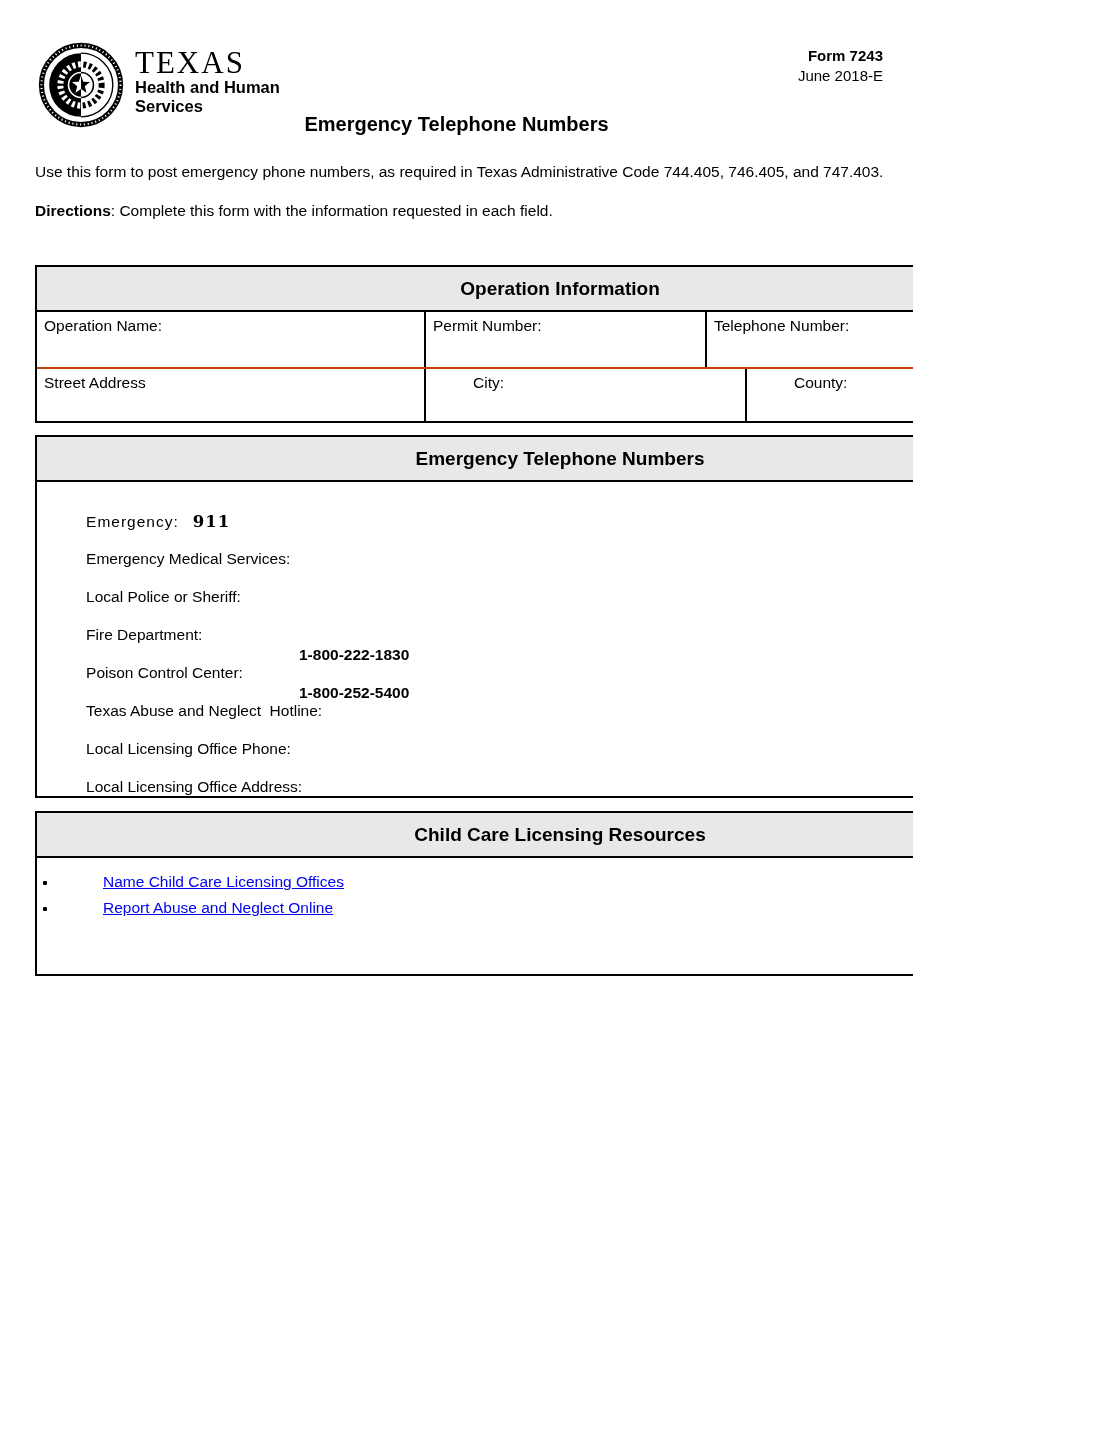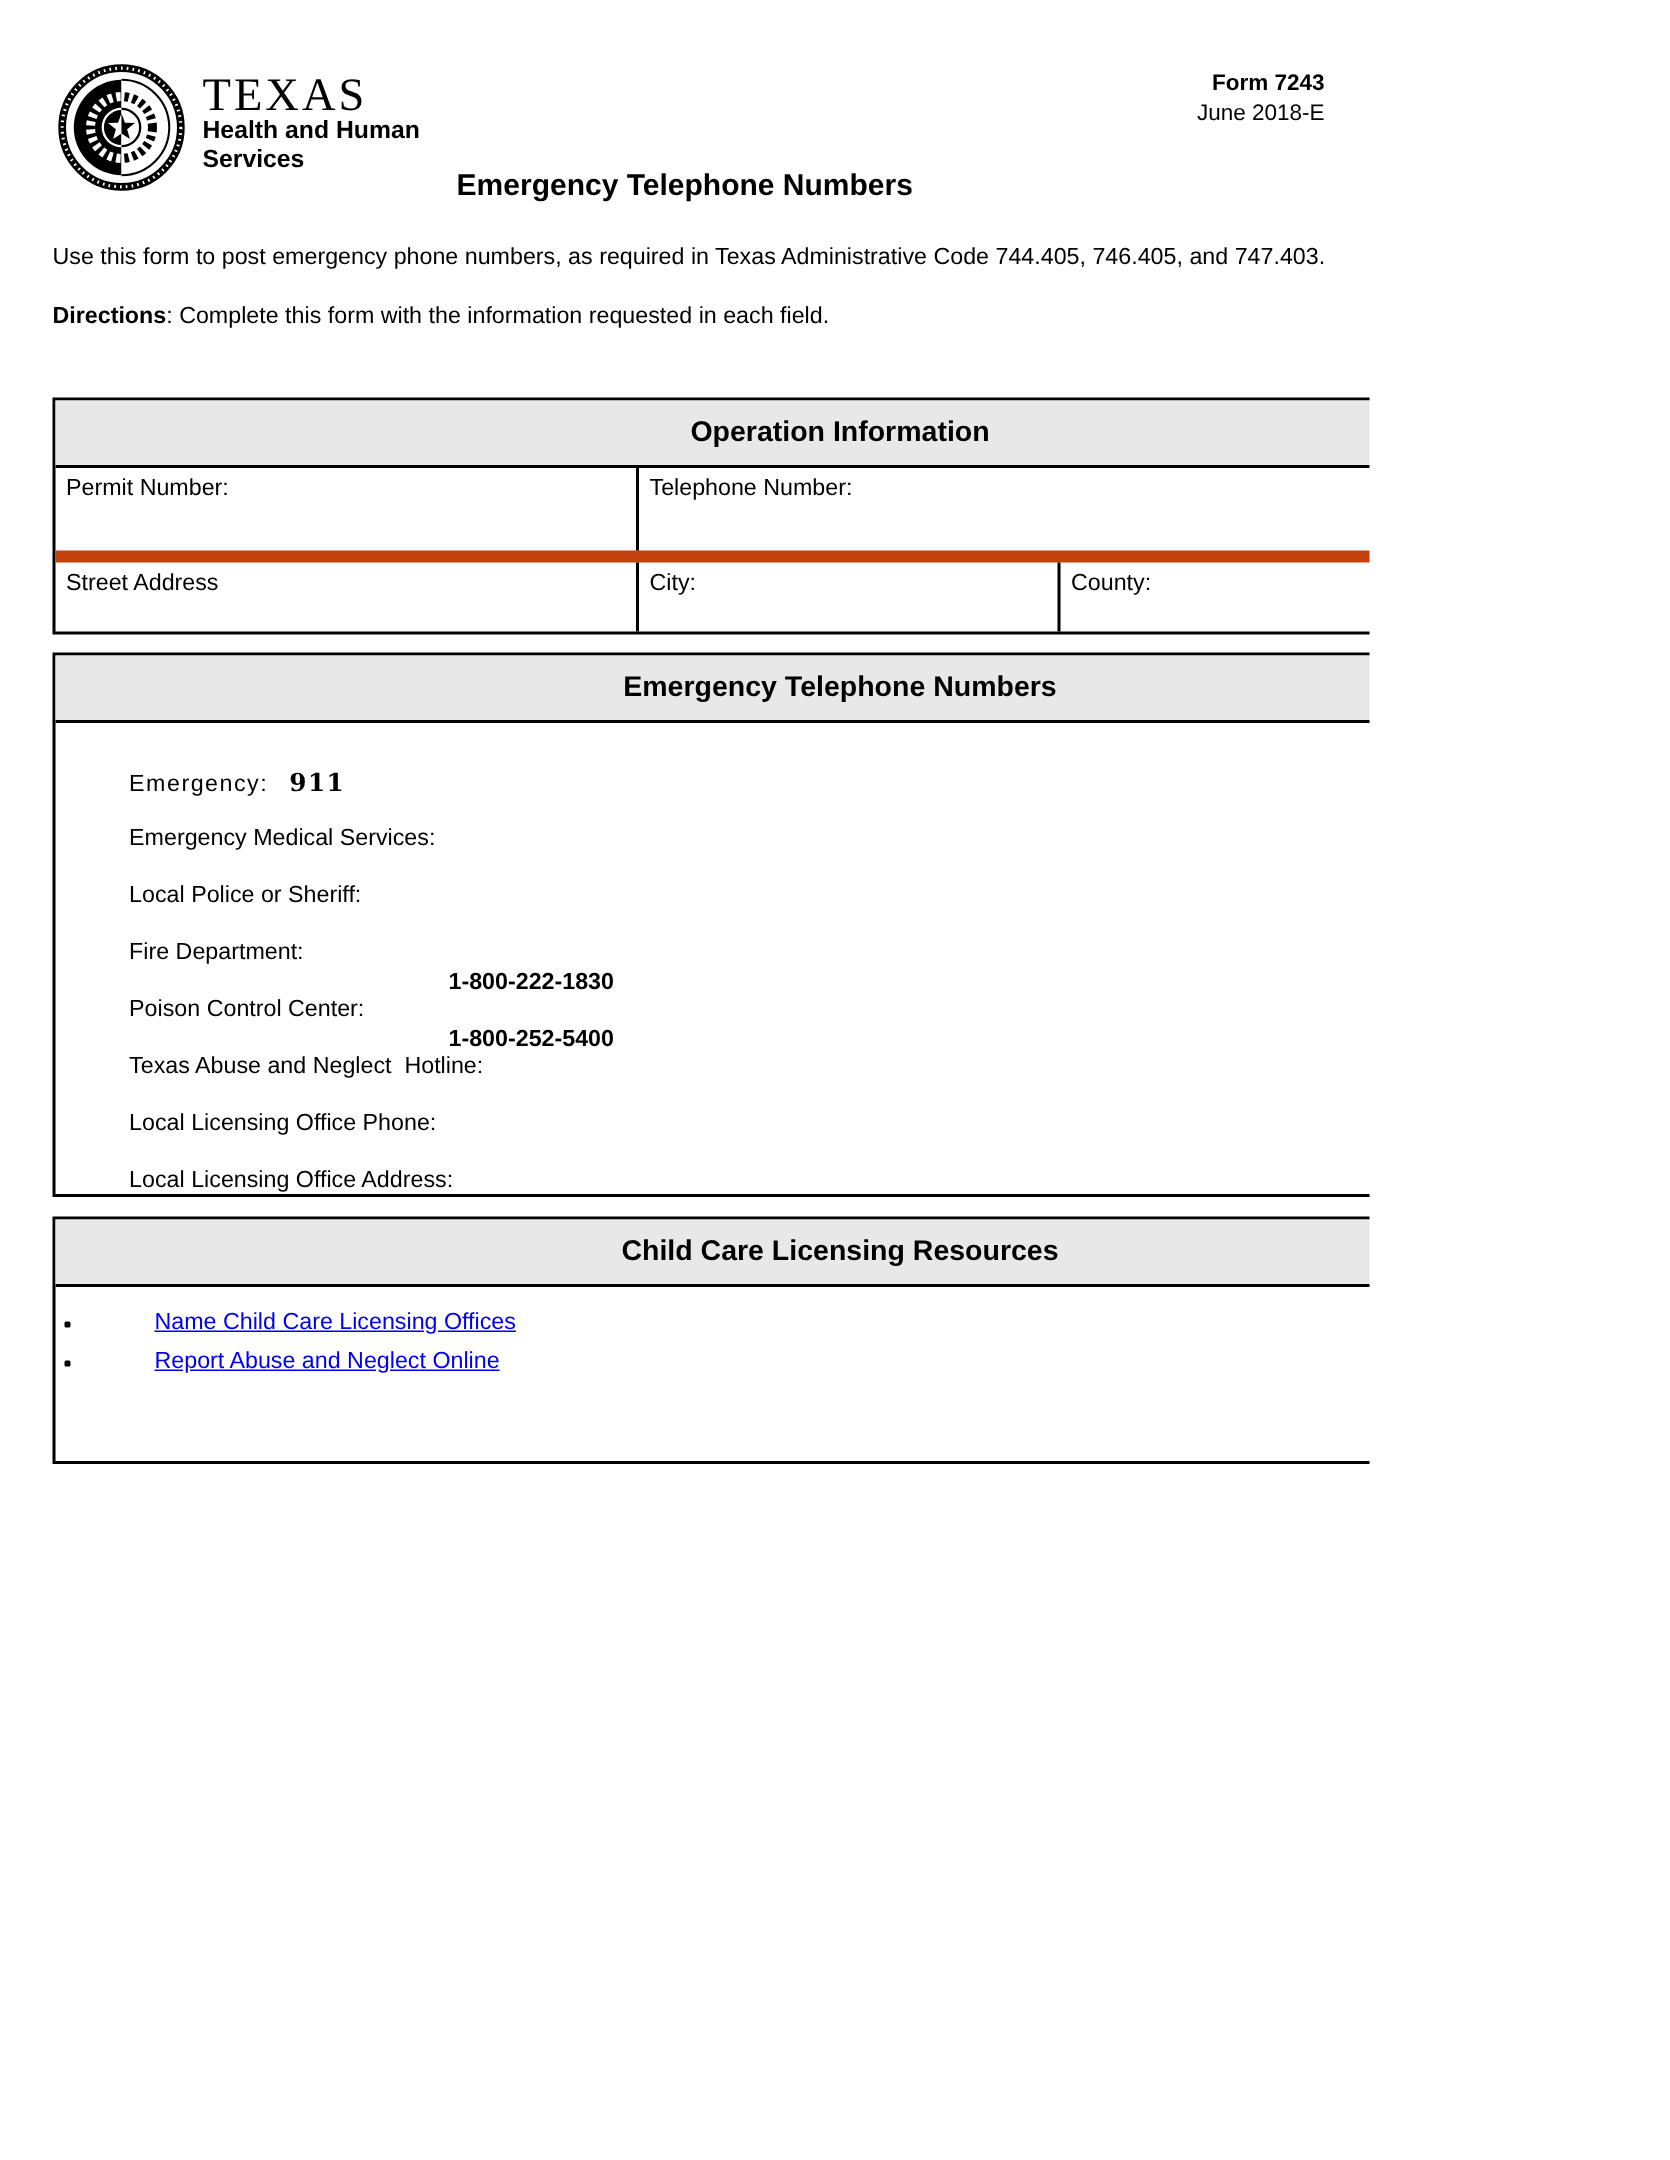--- a/index.html
+++ b/index.html
@@ -76,21 +76,21 @@
     display: flex;
     align-items: center;
     justify-content: center;
     font-size: 19px;
     font-weight: bold;
   }
 
   .op-box { margin-top: 45px; }
   .op-row { display: grid; }
   .op-row-1 { grid-template-columns: 389px 281px 376px; height: 55px; }
-  .op-row-2 { grid-template-columns: 389px 281px 226px 150px; height: 54px; border-top: 8px solid #c2410c; }
+  .op-row-2 { grid-template-columns: 389px 281px 226px 150px; height: 54px; border-top: 2px solid #c2410c; gap: 40px; }
   .op-cell {
     border-right: 2px solid #000;
     padding: 5px 7px;
     font-size: 15.5px;
     overflow: hidden;
   }
   .op-cell:last-child { border-right: none; }
 
   .etn-box { margin-top: 12px; }
   .etn-body { height: 314px; padding: 12px 6px 0 6px; }
@@ -173,20 +173,23 @@
   <div class="main">
 
     <p class="intro">Use this form to post emergency phone numbers, as required in Texas Administrative Code 744.405, 746.405, and 747.403.</p>
 
     <p class="directions"><span class="bold">Directions</span><span>: Complete this form with the information requested in each field.</span></p>
 
     <div class="box op-box">
       <div class="box-header">Operation Information</div>
       <div class="op-row op-row-1">
         <div class="op-cell">
+          <span>Operation Name:</span>
+        </div>
+        <div class="op-cell">
           <span>Permit Number:</span>
         </div>
         <div class="op-cell">
           <span>Telephone Number:</span>
         </div>
       </div>
       <div class="op-row op-row-2">
         <div class="op-cell">
           <span>Street Address</span>
         </div>

